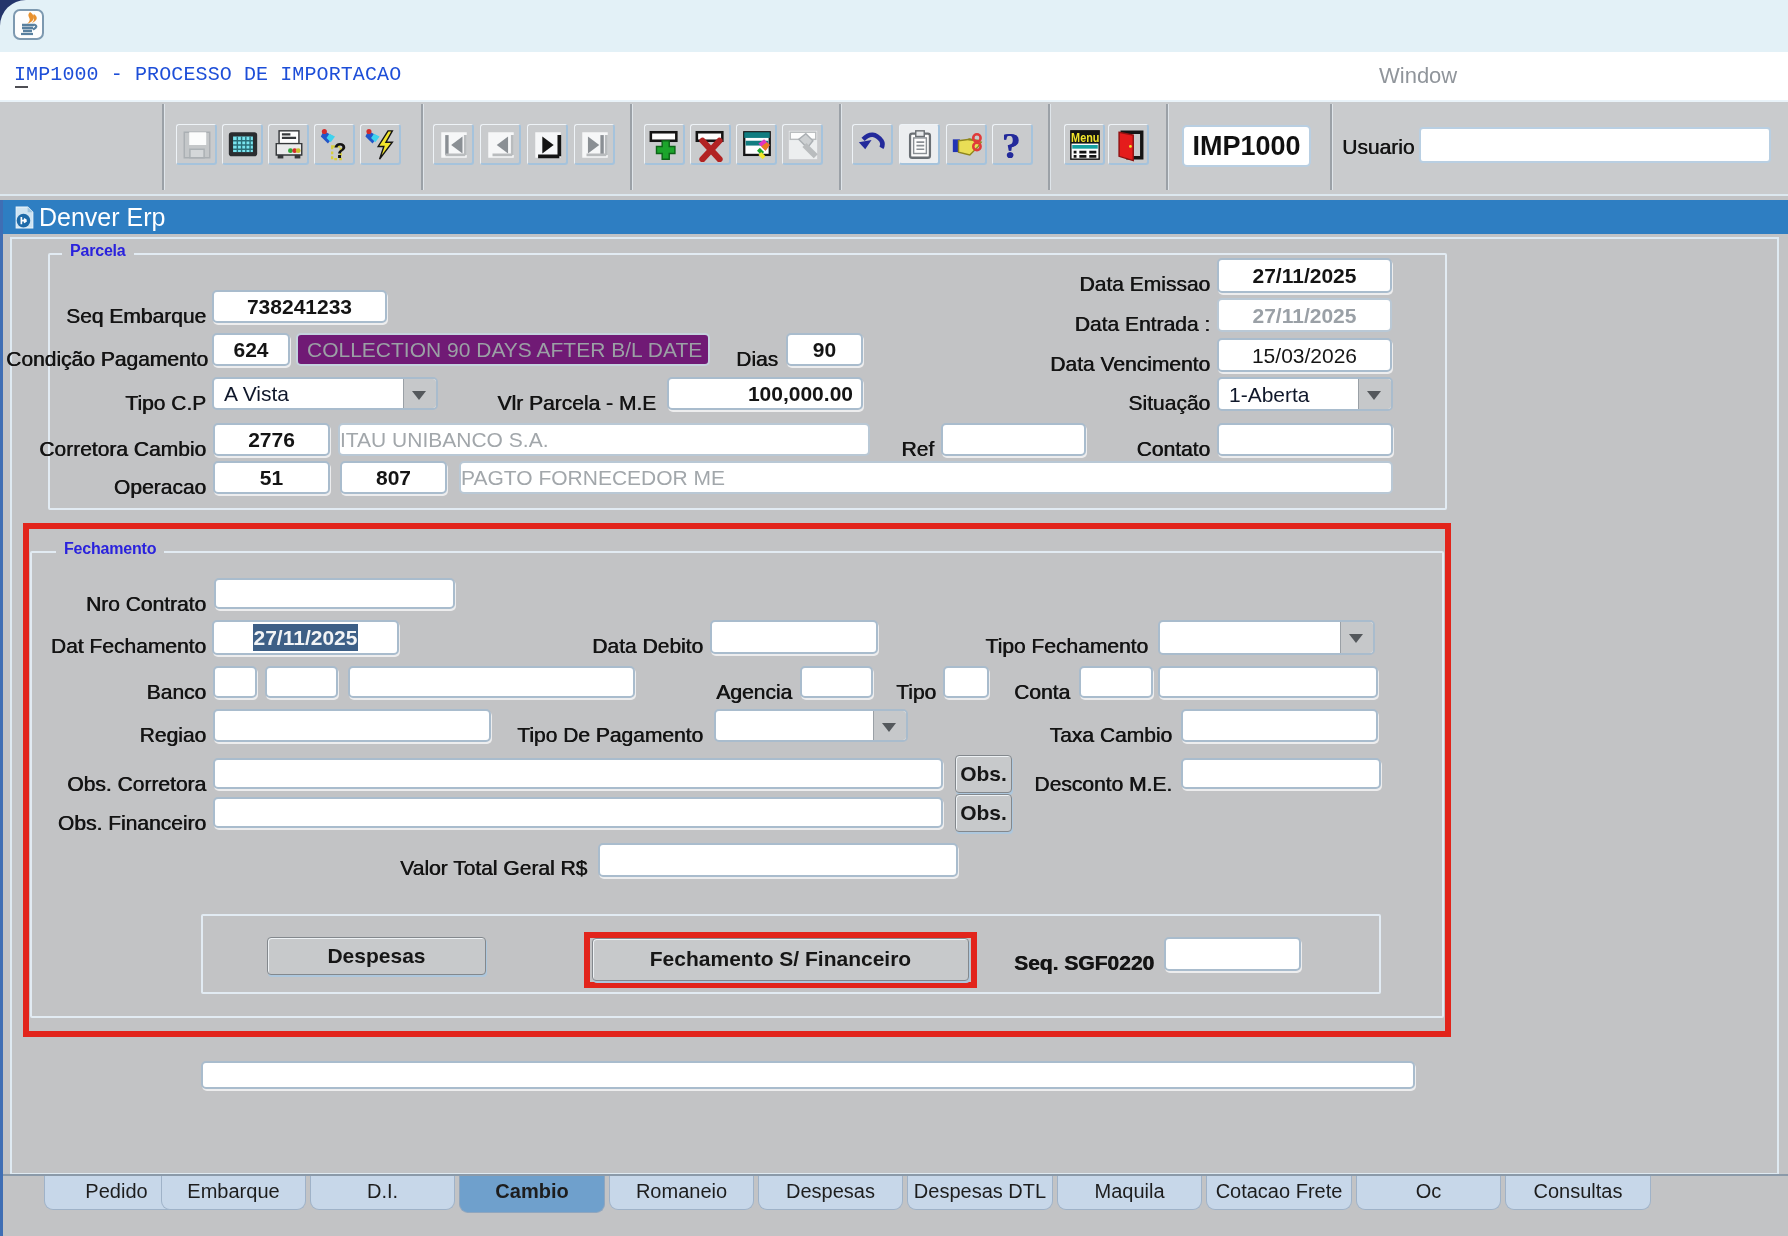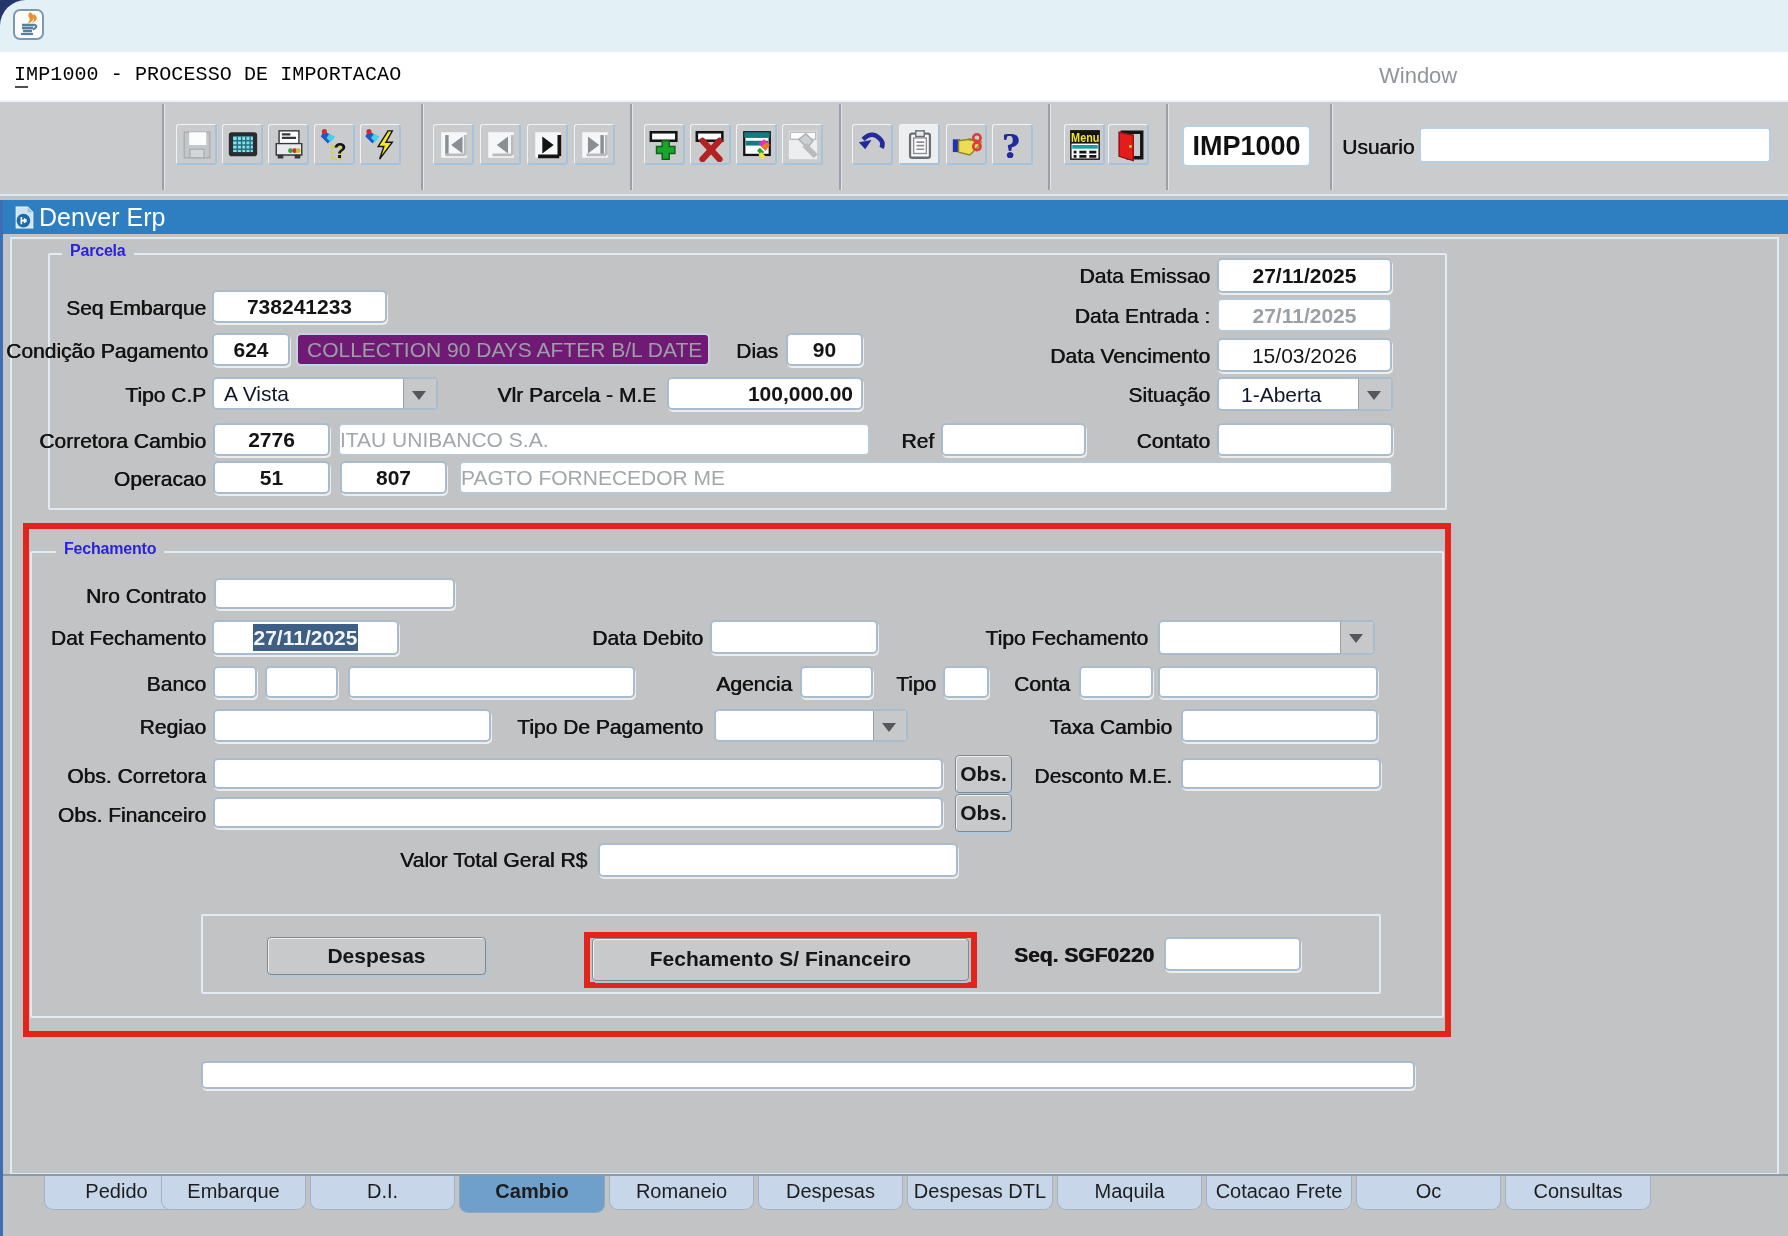--- a/index.html
+++ b/index.html
@@ -2,21 +2,21 @@
 <html><head><meta charset="utf-8">
 <style>
 html,body{margin:0;padding:0;}
 body{width:1788px;height:1236px;position:relative;overflow:hidden;
   font-family:"Liberation Sans",sans-serif;background:#c2c3c5;}
 .abs{position:absolute;}
 
 #topbar{left:0;top:0;width:1788px;height:52px;background:#e3f1f7;}
 #titleline{left:0;top:52px;width:1788px;height:48px;background:#ffffff;}
 #title{left:14px;top:63px;font-family:"Liberation Mono",monospace;font-size:20px;
-  color:#000000;letter-spacing:0.1px;white-space:pre;}
+  color:#1d4ed8;letter-spacing:0.1px;white-space:pre;}
 #wintxt{left:1379px;top:63px;font-size:22px;color:#90959b;}
 
 #toolbar{left:0;top:100px;width:1788px;height:96px;background:#c9cbcd;
   border-top:2px solid #e9f3f9;border-bottom:2px solid #dde8ef;box-sizing:border-box;}
 .tsep{position:absolute;top:104px;height:86px;width:2px;background:#9ba1a7;box-shadow:1px 0 0 #dfe5ea;}
 .tbtn{position:absolute;top:124px;width:41px;height:41px;background:#c9cbcd;
   border-top:1px solid #eef3f7;border-left:1px solid #eef3f7;
   border-right:2px solid #a5c3dc;border-bottom:2px solid #a5c3dc;
   border-radius:3px;box-sizing:border-box;}
 .tbtn svg{position:absolute;left:3px;top:3px;}
@@ -31,21 +31,21 @@
 #denvertxt{left:39px;top:203px;font-size:25px;color:#fff;}
 
 #main{left:0;top:234px;width:1788px;height:1002px;background:#c2c3c5;}
 #lborder{left:0;top:200px;width:3px;height:1036px;background:#3f6eb4;}
 
 .group{position:absolute;border:2px solid #e2ebf3;border-radius:2px;}
 .gtitle{position:absolute;font-size:16px;font-weight:bold;color:#2a22dd;letter-spacing:-0.2px;
   background:#c2c3c5;padding:0 8px;}
 
 .lb{position:absolute;font-size:21px;font-weight:normal;color:#141414;text-shadow:0.6px 0 0 #141414;
-  text-align:right;white-space:nowrap;}
+  text-align:right;white-space:nowrap;margin-top:8px;}
 .fld{position:absolute;background:#fff;border:2px solid #a9bccd;border-radius:5px;
   box-sizing:border-box;font-size:21px;font-weight:bold;color:#141414;
   text-align:center;box-shadow:1px 2px 0 rgba(255,255,255,0.7);}
 .fldd{position:absolute;background:#701a75;border:2px solid #c5d2dd;border-radius:5px;
   box-sizing:border-box;font-size:21px;font-weight:normal;color:#9ba0a5;
   text-align:left;padding-left:9px;overflow:hidden;white-space:nowrap;}
 .fldw{position:absolute;background:#fff;border:2px solid #b9c8d5;border-radius:5px;
   box-sizing:border-box;font-size:21px;font-weight:normal;color:#a2a7ab;
   text-align:left;overflow:hidden;white-space:nowrap;}
 .combo{position:absolute;background:#fff;border:2px solid #a9bccd;border-radius:5px;
@@ -287,21 +287,21 @@
 <div class="fld" style="left:213px;top:461px;width:117px;height:33px;line-height:30px;">51</div>
 <div class="fld" style="left:340px;top:461px;width:107px;height:33px;line-height:30px;">807</div>
 <div class="fldw" style="left:459px;top:461px;width:934px;height:33px;line-height:30px;">PAGTO FORNECEDOR ME</div>
 <div class="lb" style="left:1024px;top:264px;width:186px;">Data Emissao</div>
 <div class="fld" style="left:1217px;top:258px;width:175px;height:35px;line-height:32px;">27/11/2025</div>
 <div class="lb" style="left:1024px;top:304px;width:186px;">Data Entrada :</div>
 <div class="fldw" style="left:1217px;top:298px;width:175px;height:34px;line-height:31px;text-align:center;padding-left:0;font-weight:bold;color:#9aa0a6;">27/11/2025</div>
 <div class="lb" style="left:1024px;top:344px;width:186px;">Data Vencimento</div>
 <div class="fld" style="left:1217px;top:338px;width:175px;height:34px;line-height:31px;font-weight:normal;">15/03/2026</div>
 <div class="lb" style="left:1024px;top:383px;width:186px;">Situação</div>
-<div class="combo" style="left:1217px;top:377px;width:176px;height:34px;line-height:31px;padding-left:22px;">1-Aberta<span class="arr"></span></div>
+<div class="combo" style="left:1217px;top:377px;width:176px;height:34px;line-height:31px;padding-left:10px;">1-Aberta<span class="arr"></span></div>
 
 <div class="redrect" style="left:23px;top:523px;width:1428px;height:514px;"></div>
 <div class="group" style="left:30px;top:551px;width:1410px;height:463px;"></div>
 <div class="gtitle" style="left:56px;top:540px;">Fechamento</div>
 <div class="lb" style="left:20px;top:584px;width:186px;">Nro Contrato</div>
 <div class="fld" style="left:214px;top:578px;width:241px;height:31px;line-height:28px;"></div>
 <div class="lb" style="left:20px;top:626px;width:186px;">Dat Fechamento</div>
 <div class="fld" style="left:212px;top:620px;width:187px;height:35px;line-height:32px;"><span style="background:#3d5f86;color:#f2f4f6;padding:2px 1px;">27/11/2025</span></div>
 <div class="lb" style="left:517px;top:626px;width:186px;">Data Debito</div>
 <div class="fld" style="left:710px;top:620px;width:168px;height:34px;line-height:31px;"></div>

